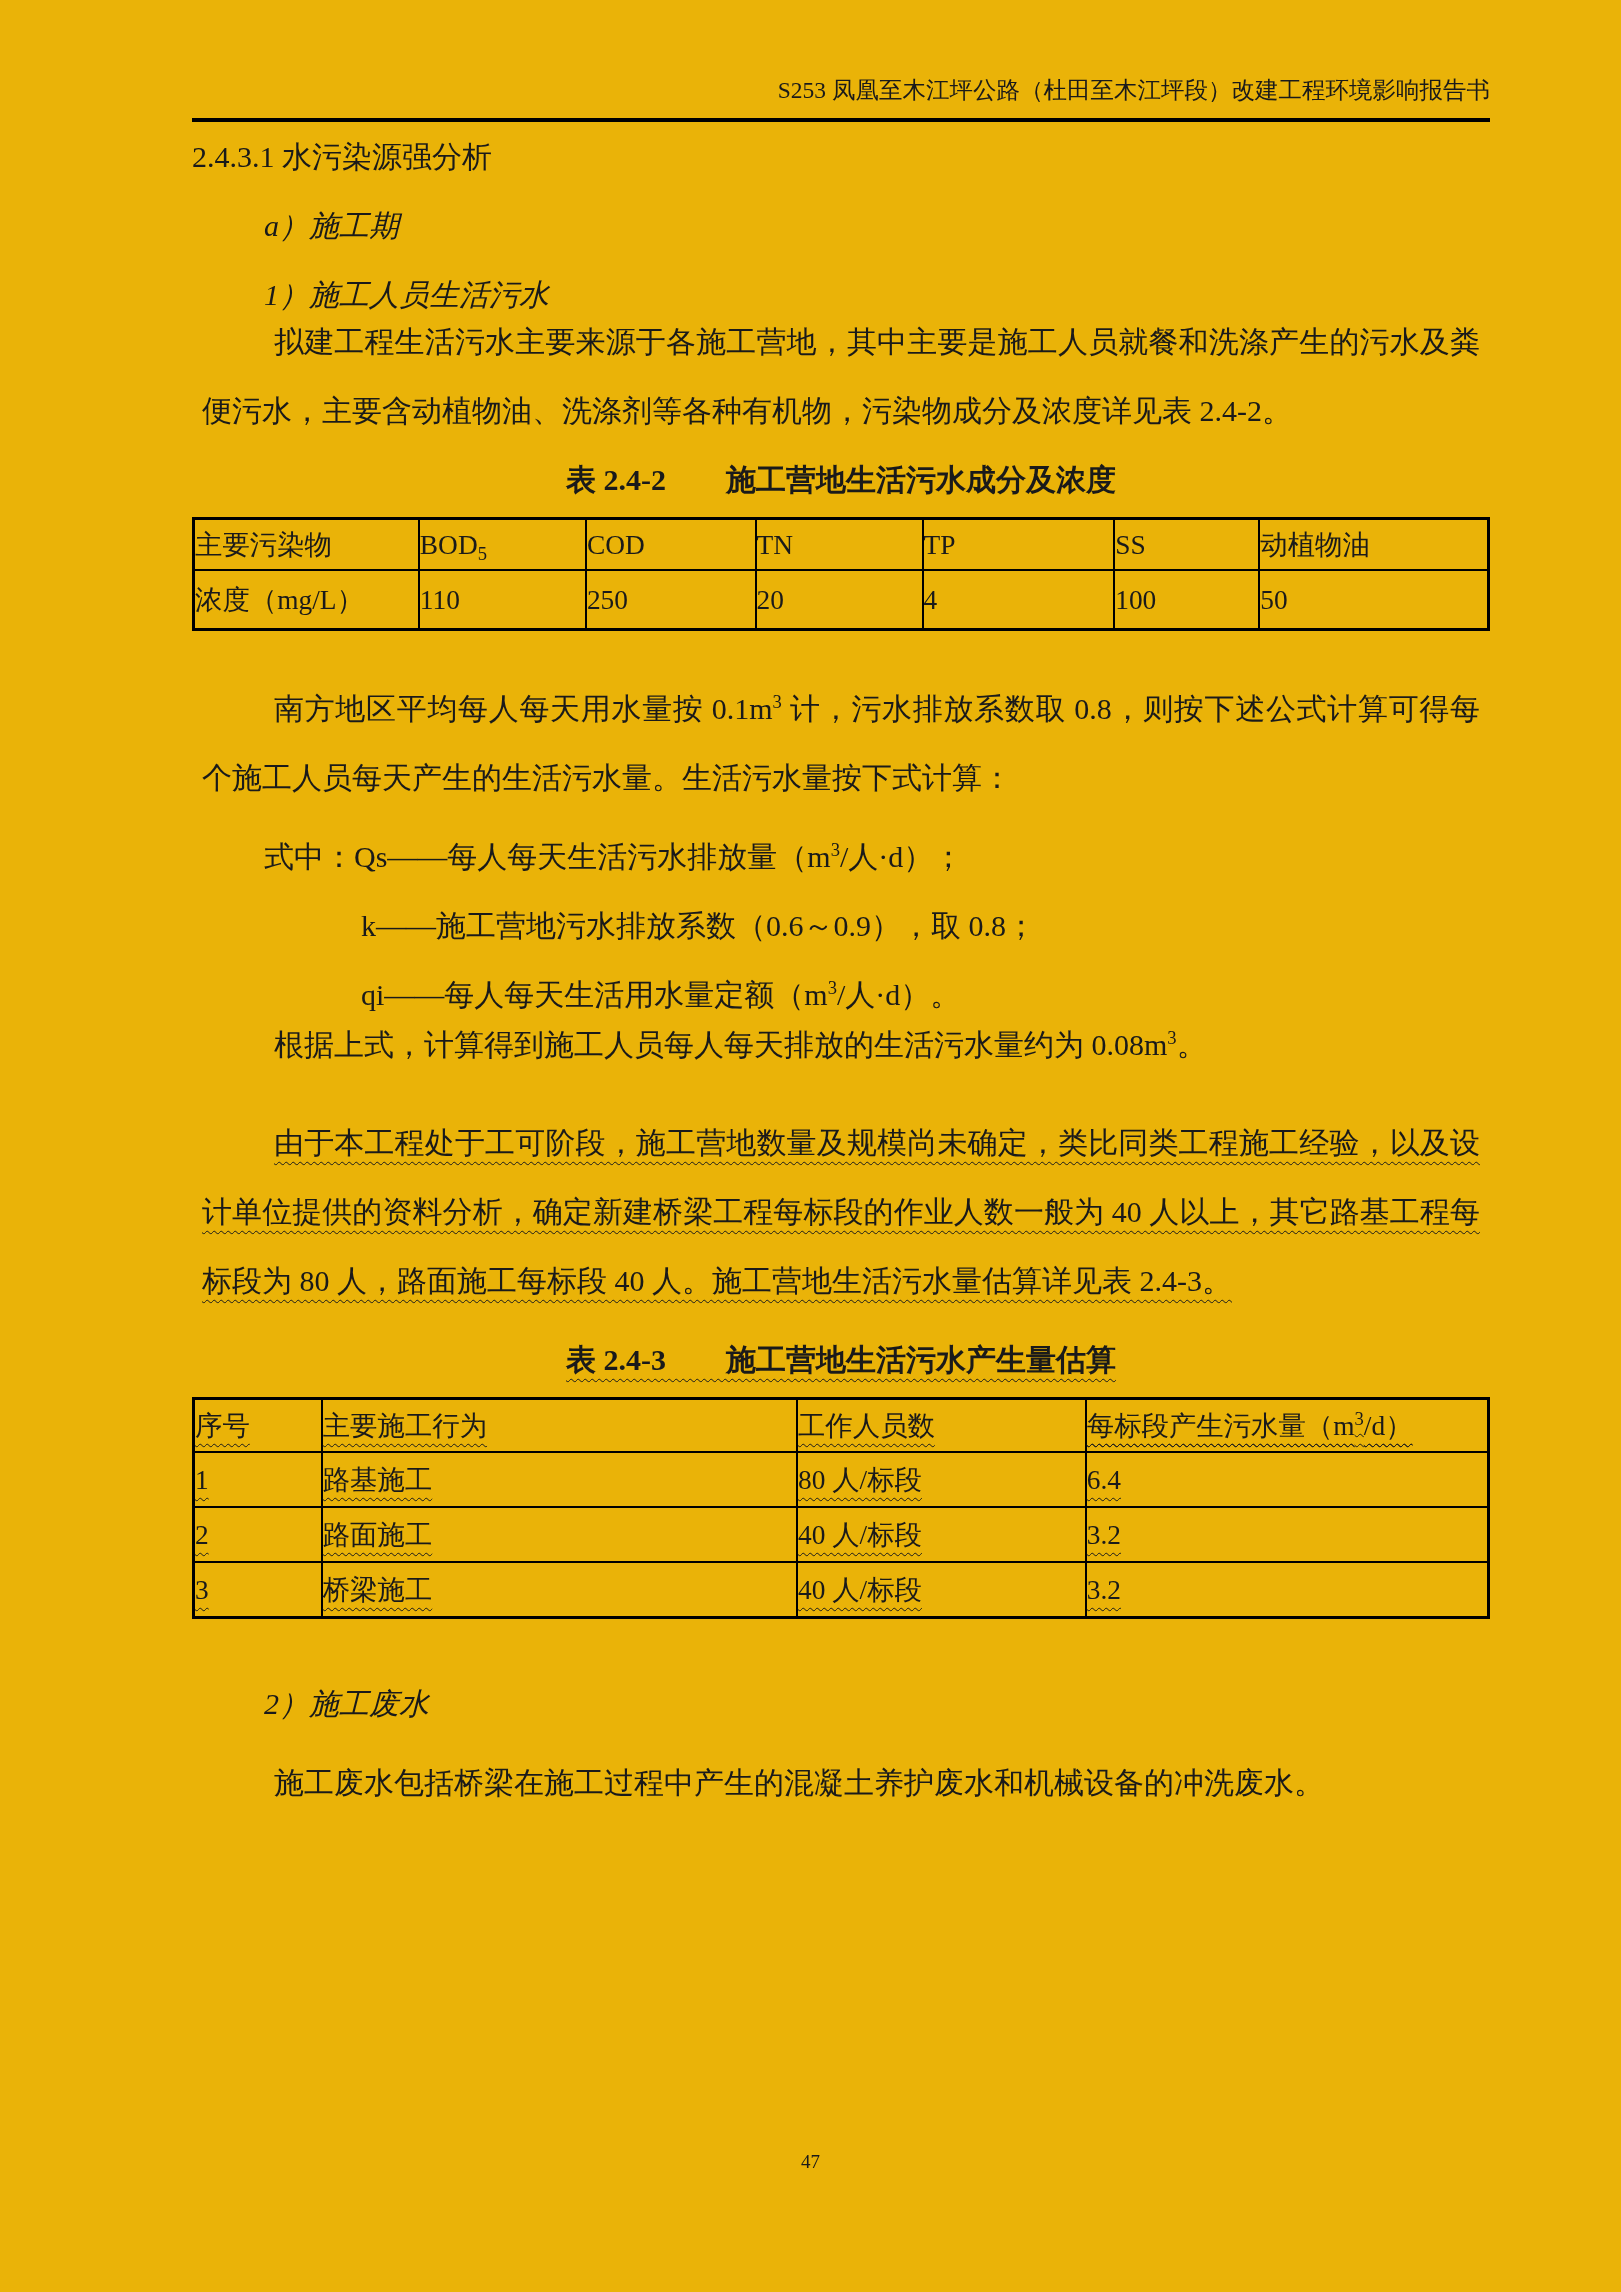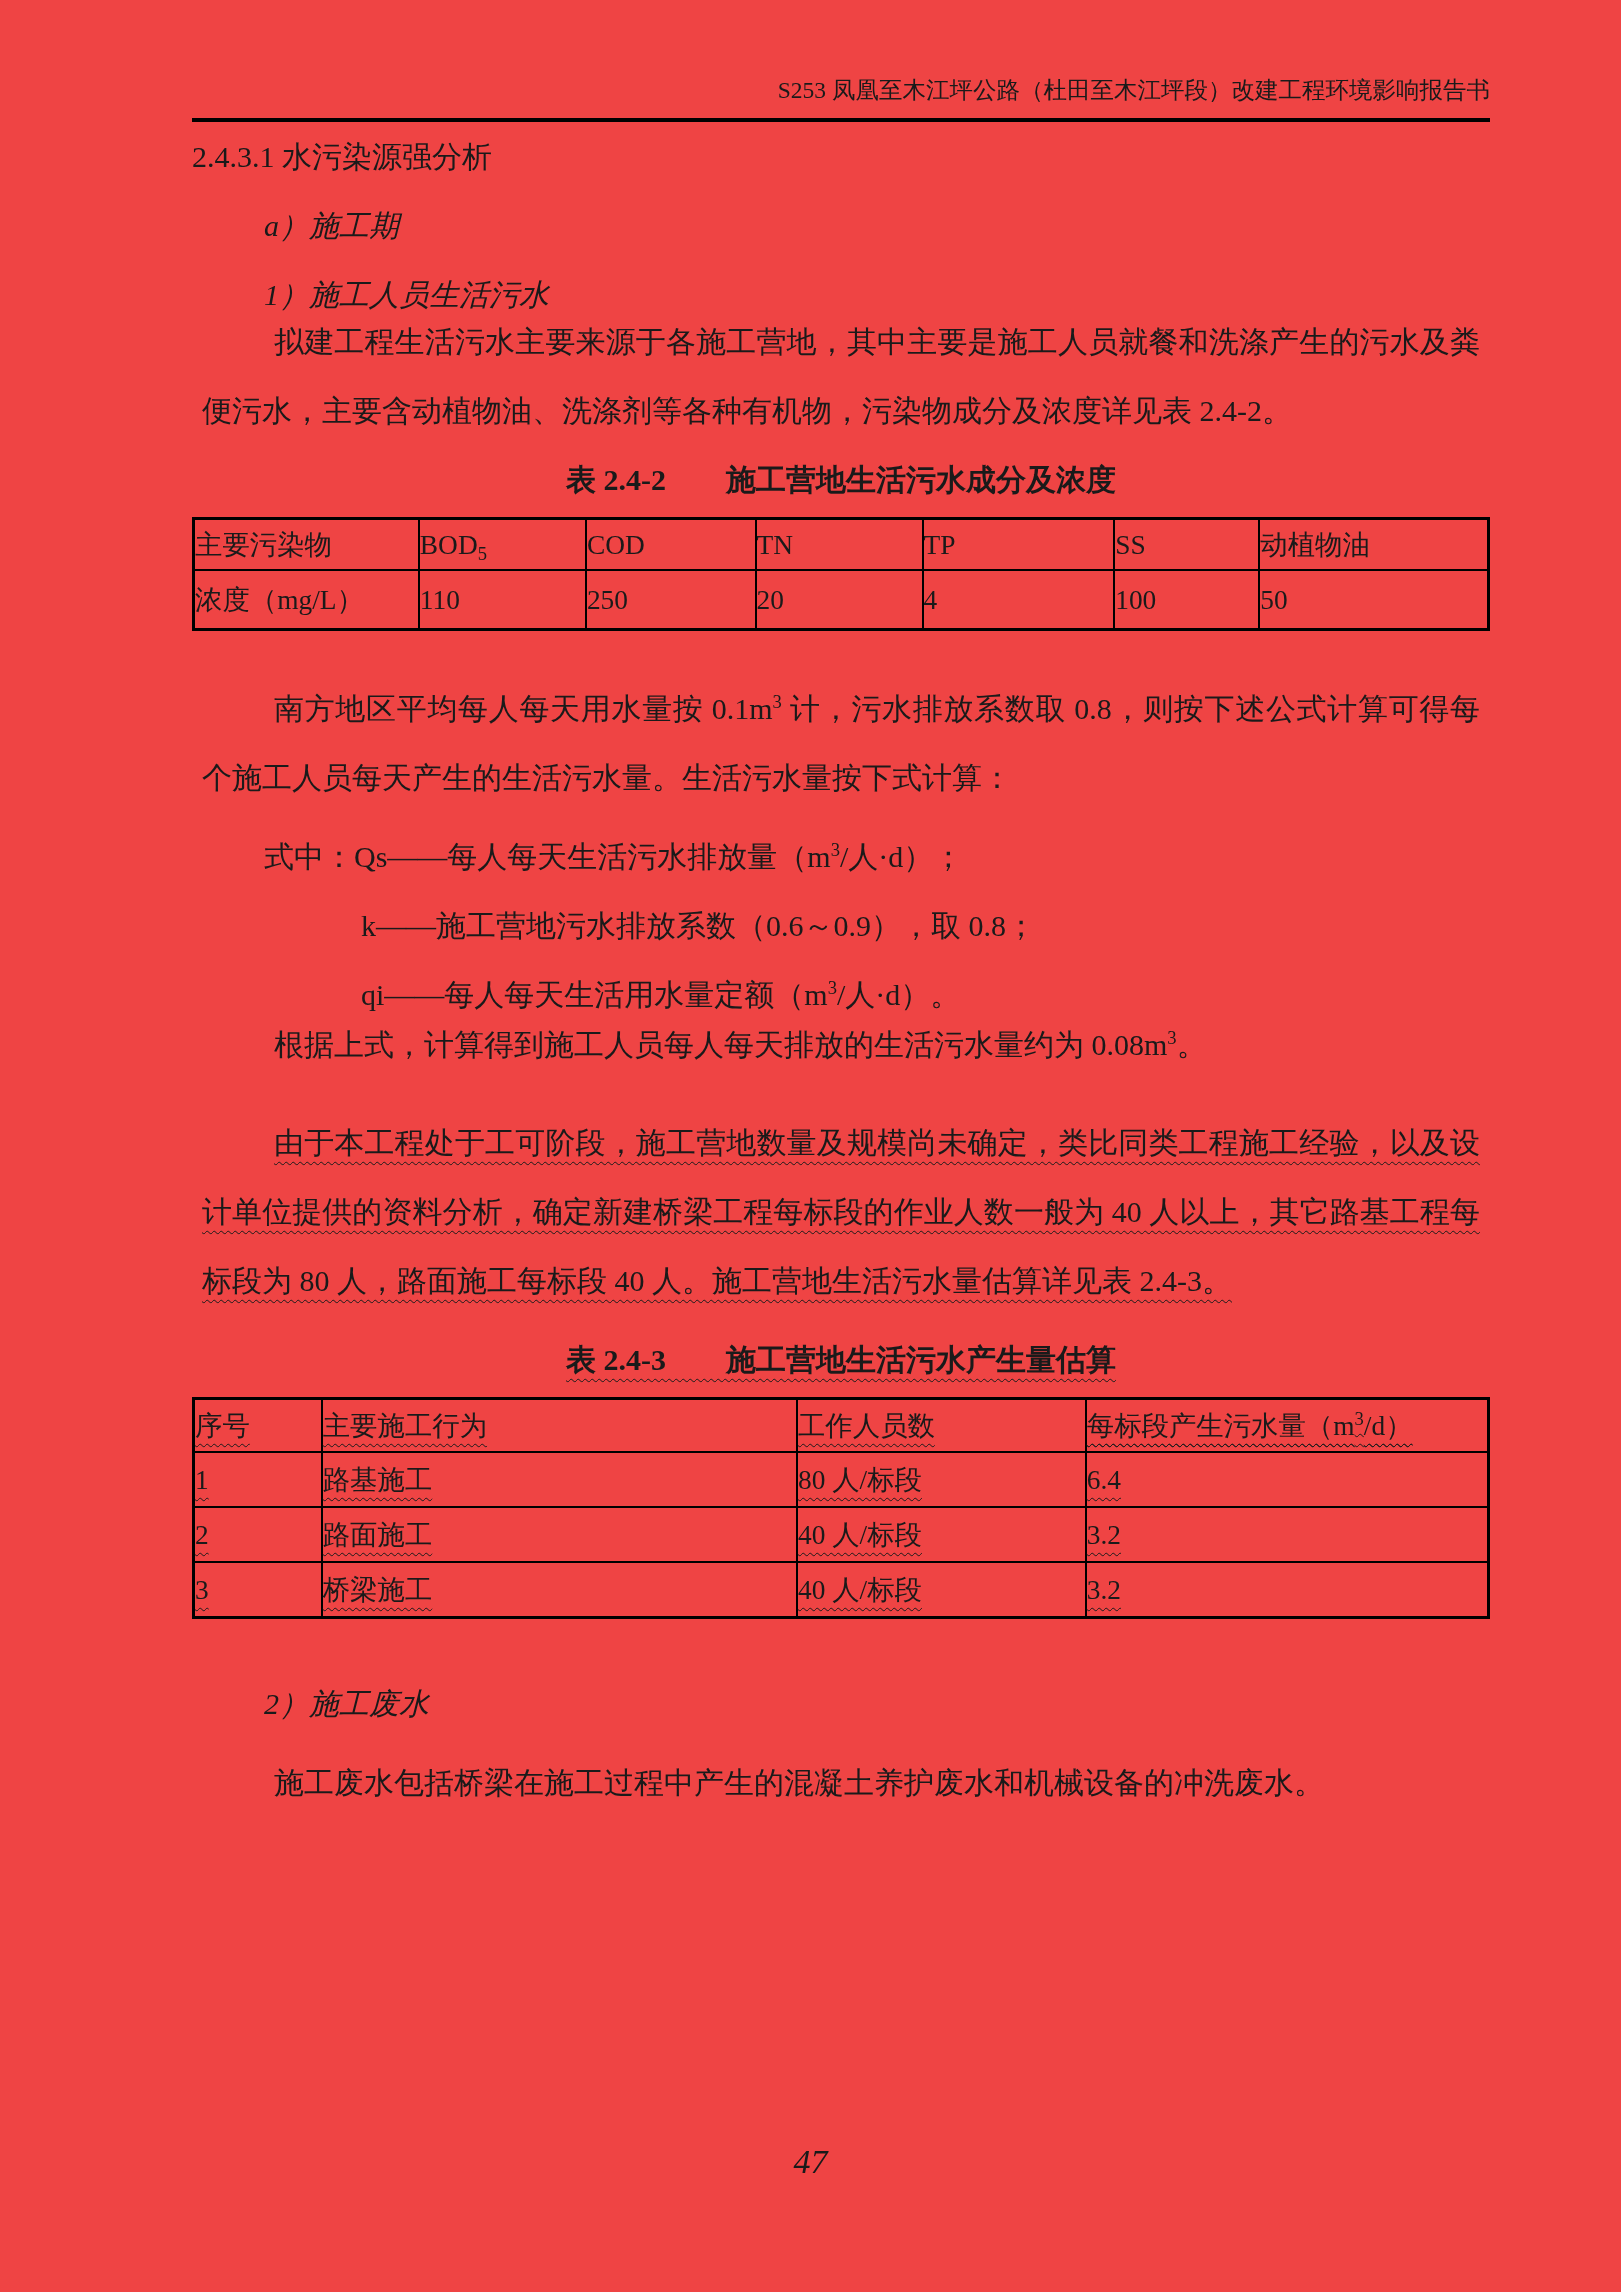--- a/index.html
+++ b/index.html
@@ -1,21 +1,21 @@
 <!DOCTYPE html>
 <html><head>
 <meta charset="utf-8">
 <style>
   html,body{margin:0;padding:0;background:#ffffff;}
   .page{
     position:relative;
     width:1621px;height:2293px;
     box-sizing:border-box;
     padding:76px 131px 0 192px;
-    background:#ef4444;
+    background:#eab308;
     color:#1a1a1a;
     font-family:"Liberation Serif","DejaVu Serif",serif;
     font-size:30px;
     line-height:69px;
     overflow:hidden;
   }
   .doc-header{
     padding-bottom:12.7px;
     border-bottom:4.9px solid #000;
   }
@@ -70,23 +70,22 @@
   .t242 tr.dat td{height:57px;}
   .t243{margin-top:3.9px;}
   .t243 tr.hdr td{height:51px;}
   .t243 tr.dat td{height:53px;}
   .item2{margin-top:50px;}
   .page-number{
     position:absolute;
     left:0;right:0;
     top:2147px;
     text-align:center;
-    font-size:34px;
+    font-size:19px;
     line-height:29px;
-    font-style:italic;
   }
 </style>
 </head>
 <body>
 
 <div class="page">
 
   <header class="doc-header">
     <div class="doc-header-text">S253 凤凰至木江坪公路（杜田至木江坪段）改建工程环境影响报告书</div>
   </header>

